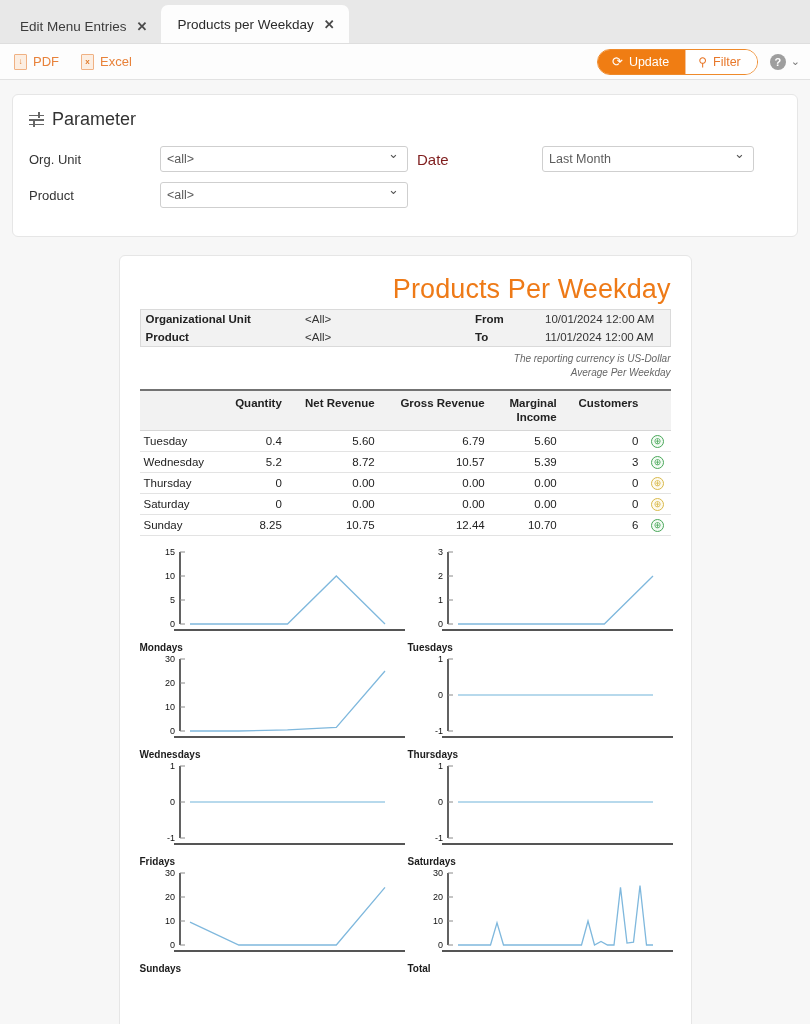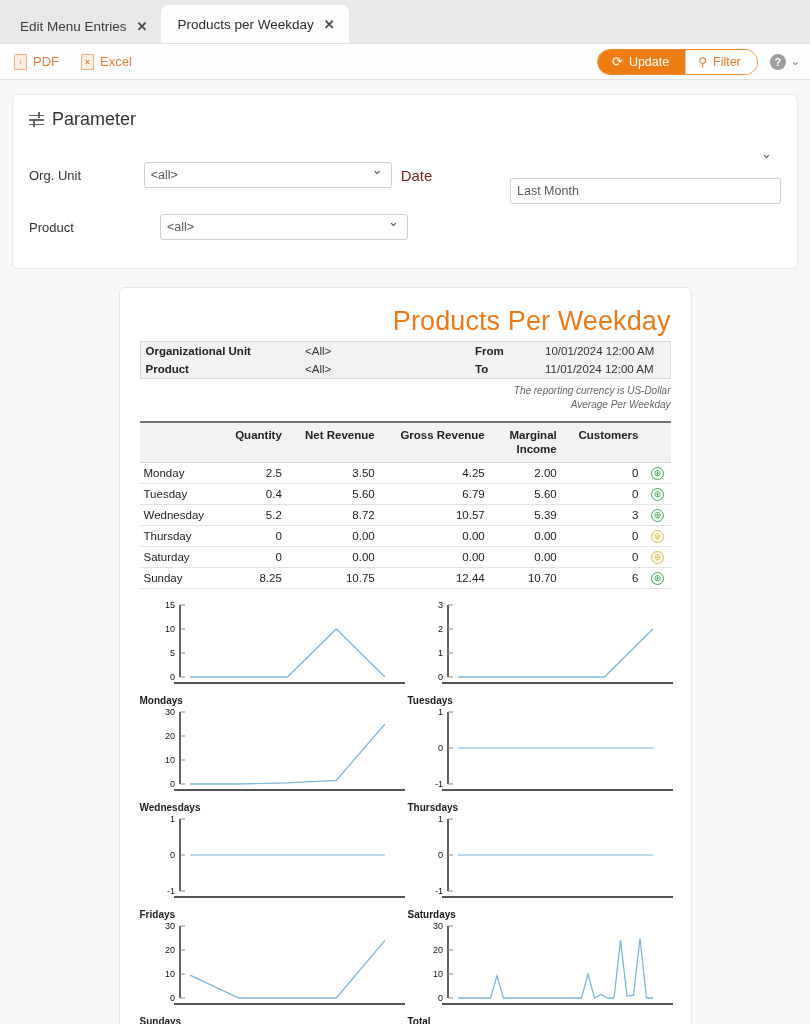--- a/index.html
+++ b/index.html
@@ -150,21 +150,21 @@
     appearance: none;
     position: relative;
   }
   .sel-wrap { position: relative; display: inline-block; }
   .sel-wrap::after {
     content: "⌄";
     position: absolute; right: 9px; top: 0px;
     font-size: 13px; color: #555; pointer-events: none;
   }
   .param-label2 { width: 134px; font-size: 15px; color: #7f1d1d; padding-left: 9px; }
-  .param-select-wide { width: 271px; margin-top: 32px; }
+  .param-select-wide { width: 212px; }
 
   
   .report-card {
     margin: 18px auto 0 auto;
     width: 573px;
     background: #fff;
     border: 1px solid #e6e6e6;
     border-radius: 6px;
     padding: 18px 20px 0 20px;
     height: 790px;
@@ -372,29 +372,20 @@
         <th class="first"></th>
         <th>Quantity</th>
         <th>Net Revenue</th>
         <th>Gross Revenue</th>
         <th style="width:72px">Marginal Income</th>
         <th>Customers</th>
         <th class="last"></th>
       </tr>
     </thead>
     <tbody id="data-body">
-        <tr>
-          <td class="first">Monday</td>
-          <td>2.5</td>
-          <td>3.50</td>
-          <td>4.25</td>
-          <td>2.00</td>
-          <td>0</td>
-          <td class="last"><span class="dot">⊕</span></td>
-        </tr>
         <tr>
           <td class="first">Tuesday</td>
           <td>0.4</td>
           <td>5.60</td>
           <td>6.79</td>
           <td>5.60</td>
           <td>0</td>
           <td class="last"><span class="dot">⊕</span></td>
         </tr>
         <tr>

